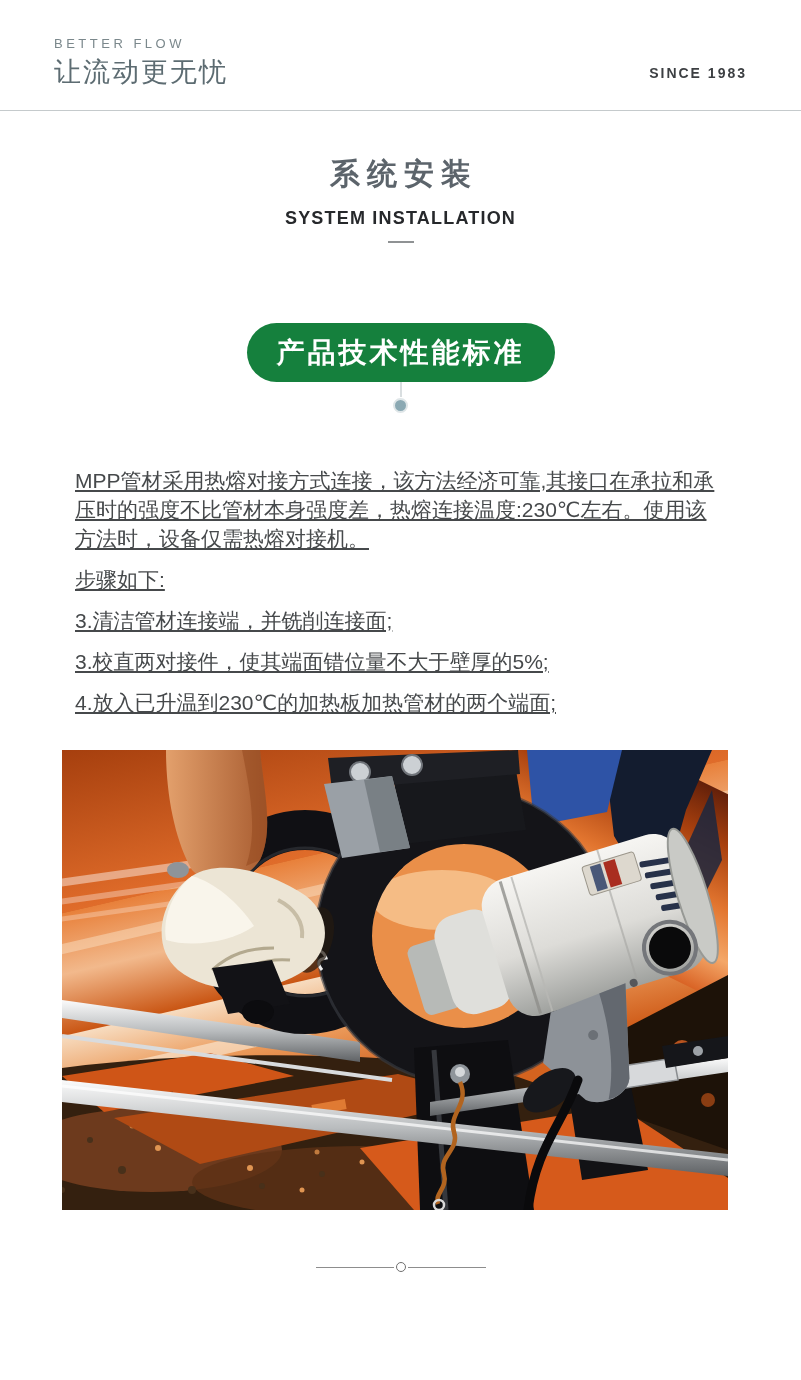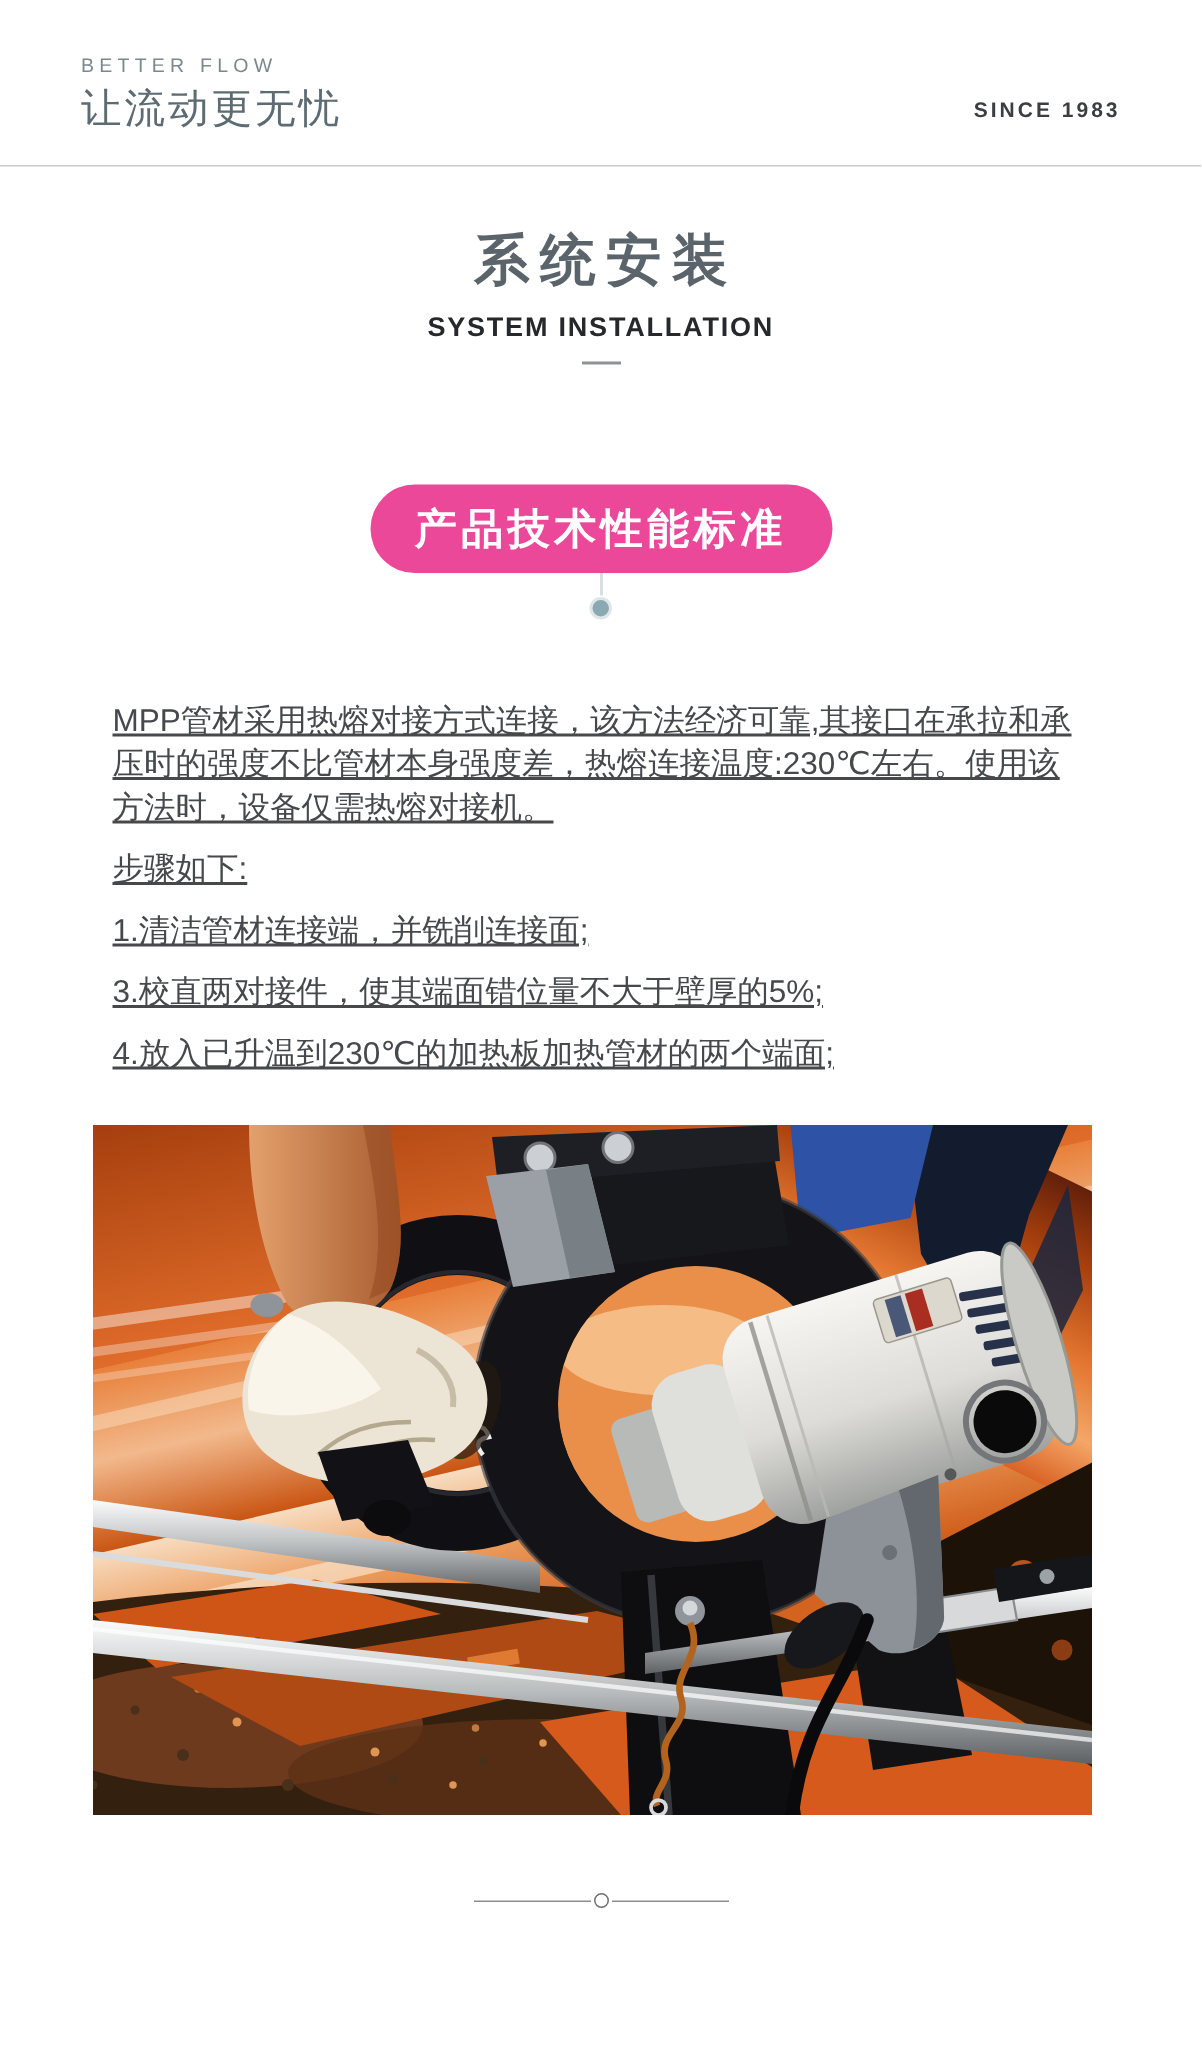--- a/index.html
+++ b/index.html
@@ -14,30 +14,30 @@
     padding:16px 54px; height:111px; box-sizing:border-box;
     border-bottom:1px solid #c5cacc;
   }
   .logo { padding-bottom:4px; }
   .logo-en { font-size:13px; letter-spacing:3.5px; color:#7b888c; margin-bottom:3px; }
   .logo-cn { font-size:27px; font-weight:normal; color:#5d6c72; letter-spacing:2px; }
   .since { font-size:14px; letter-spacing:2px; color:#3c3f42; padding-bottom:13px; font-weight:700; }
   
   .title-block { text-align:center; margin-top:39px; }
   .page-title {
-    font-size:37px; line-height:47px; font-weight:bold; color:#5c646b;
+    font-size:30px; line-height:47px; font-weight:bold; color:#5c646b;
     letter-spacing:7px; margin:0 0 0 7px;
   }
   .page-subtitle { margin-top:13px; font-size:18px; line-height:16px; letter-spacing:1.2px; color:#26282b; font-weight:600; }
   .title-dash { width:26px; height:2px; background:#8f9294; margin:15px auto 0; }
   
   .badge-block { margin-top:80px; text-align:center; }
   .pill {
     display:flex; width:308px; height:59px; margin:0 auto;
-    border-radius:30px; background:#ec4899; color:#ffffff;
+    border-radius:30px; background:#15803d; color:#ffffff;
     font-size:28px; font-weight:bold; letter-spacing:3px;
     align-items:center; justify-content:center;
   }
   .connector-line { width:2px; height:15px; background:#d9dee0; margin:0 auto; }
   .connector-dot {
     width:11px; height:11px; border-radius:50%; background:#8ba9b3;
     border:2px solid #dfe6e8; margin:1px auto 0;
   }
   
   .article {
@@ -77,21 +77,21 @@
 
   <section class="badge-block">
     <div class="pill">产品技术性能标准</div>
     <div class="connector-line"></div>
     <div class="connector-dot"></div>
   </section>
 
   <section class="article">
     <p>MPP管材采用热熔对接方式连接，该方法经济可靠,其接口在承拉和承压时的强度不比管材本身强度差，热熔连接温度:230℃左右。使用该方法时，设备仅需热熔对接机。</p>
     <p>步骤如下:</p>
-    <p>1.清洁管材连接端，并铣削连接面;</p>
+    <p>3.清洁管材连接端，并铣削连接面;</p>
     <p>3.校直两对接件，使其端面错位量不大于壁厚的5%;</p>
     <p>4.放入已升温到230℃的加热板加热管材的两个端面;</p>
   </section>
 
   <figure class="photo">
     <svg viewBox="0 0 666 460" width="666" height="460" role="img">
       <defs>
         <linearGradient id="pipeTop" x1="0" y1="0" x2="0" y2="1">
           <stop offset="0" stop-color="#a23c0c"></stop>
             <stop offset="1" stop-color="#e06c2a"></stop>

